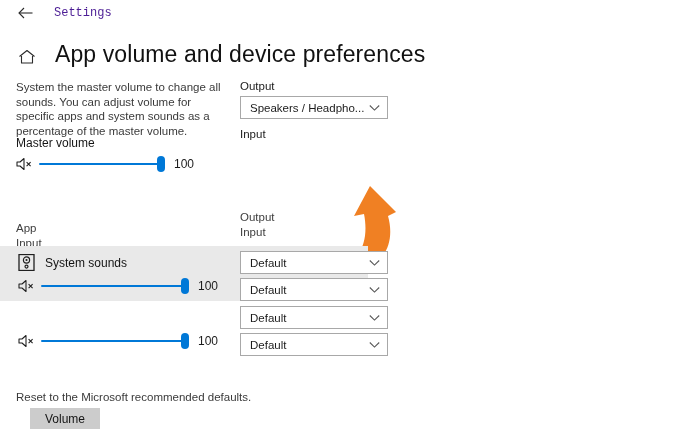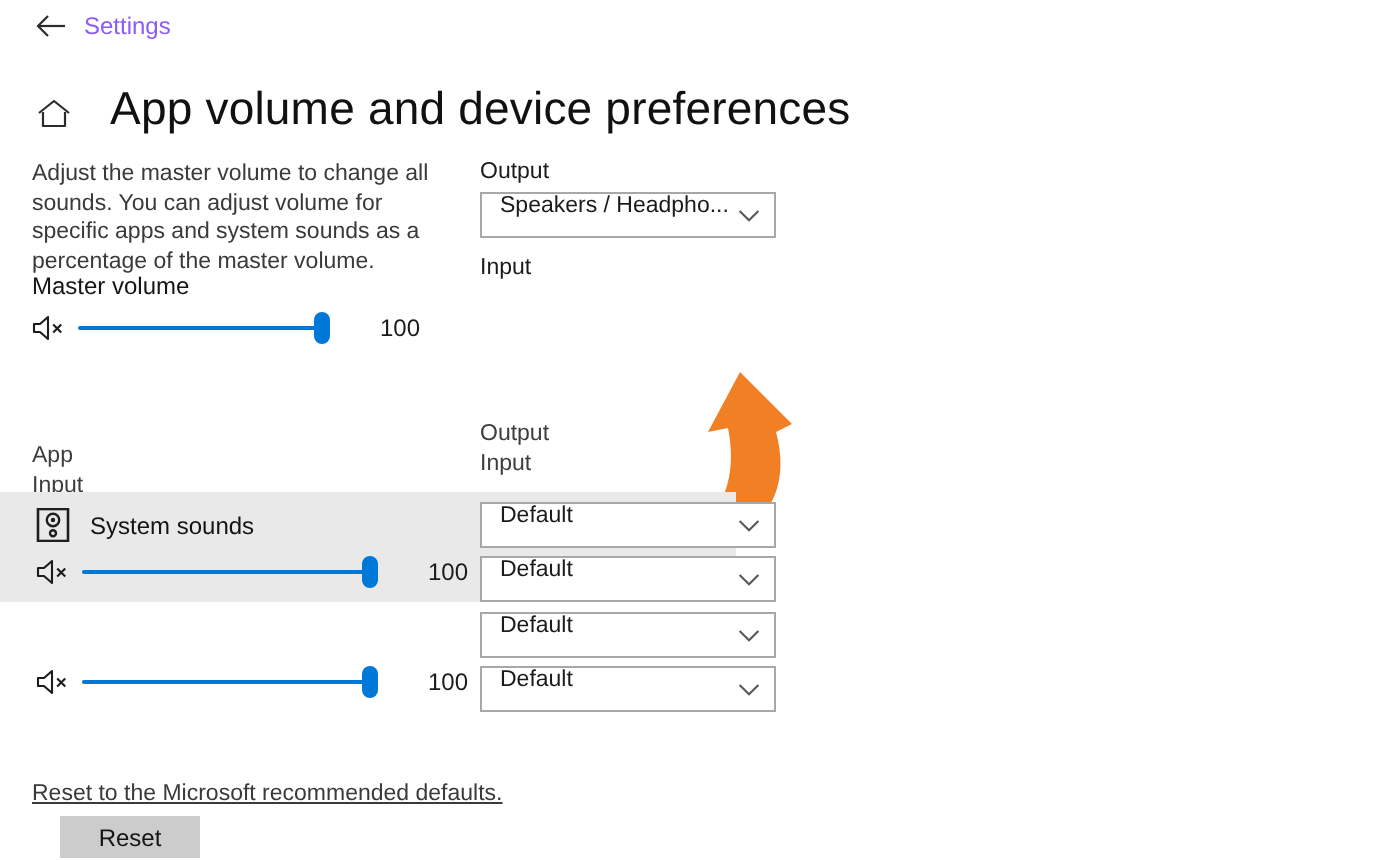--- a/index.html
+++ b/index.html
@@ -27,23 +27,24 @@
     width: 22px;
     height: 22px;
     display: flex;
     align-items: center;
     justify-content: center;
     color: #2b2b2b;
     font-size: 14px;
     line-height: 1;
   }
   .titlebar-text {
-    margin-left: 6px;
+    margin-left: 18px;
     font-size: 12px;
-    color: #8b5cf6;
+    color: #4c1d95;
+    font-family: Liberation Mono, monospace;
   }
 
   
   .page-head {
     display: flex;
     align-items: flex-end;
     padding-left: 16px;
     margin-top: 8px;
     height: 34px;
   }
@@ -118,21 +119,21 @@
     position: absolute;
     width: 8px;
     height: 16px;
     border-radius: 4px;
     background: #0078d7;
     top: 0;
   }
   .slider-value {
     font-size: 12px;
     color: #1b1b1b;
-    margin-left: 25px;
+    margin-left: 9px;
     flex: none;
   }
 
   
   .io-col {
     position: absolute;
     left: 240px;
     top: 0;
     width: 150px;
   }
@@ -144,20 +145,21 @@
   .io-label.second { margin-top: 9px; }
 
   .combo {
     position: relative;
     box-sizing: border-box;
     width: 148px;
     height: 23px;
     border: 1px solid #a8a8a8;
     background: #ffffff;
     display: flex;
+    align-items: center;
     padding-left: 9px;
     font-size: 11.5px;
     color: #1b1b1b;
     white-space: nowrap;
     overflow: hidden;
   }
   .combo .chev {
     position: absolute;
     right: 7px;
     top: 50%;
@@ -236,21 +238,20 @@
     top: 32px;
   }
 
   
   .reset-note {
     position: absolute;
     left: 16px;
     top: 391px;
     font-size: 11.5px;
     color: #3a3a3a;
-    text-decoration: underline;
   }
   .reset-btn {
     position: absolute;
     left: 30px;
     top: 408px;
     width: 70px;
     height: 21px;
     background: #cccccc;
     border: 1px solid #cccccc;
     font-family: "Liberation Sans", sans-serif;
@@ -280,21 +281,21 @@
     <svg width="18" height="16" viewBox="0 0 18 16" aria-hidden="true">
       <path d="M1.5 7.5 L9 1.5 L16.5 7.5" fill="none" stroke="#2b2b2b" stroke-width="1.1" stroke-linejoin="round"></path>
       <path d="M3.5 7 L3.5 14 L14.5 14 L14.5 7" fill="none" stroke="#2b2b2b" stroke-width="1.1" stroke-linejoin="round"></path>
     </svg>
   </div>
   <div class="page-title">App volume and device preferences</div>
 </div>
 
 <div class="top-area">
 
-  <div class="desc">Adjust the master volume to change all sounds. You can adjust volume for specific apps and system sounds as a percentage of the master volume.</div>
+  <div class="desc">System the master volume to change all sounds. You can adjust volume for specific apps and system sounds as a percentage of the master volume.</div>
 
   <div class="master-label">Master volume</div>
 
   <div class="master-slider">
     <span class="mute-icon">
       <svg width="17" height="14" viewBox="0 0 17 14" aria-hidden="true">
         <path d="M1 5 L4 5 L8 1.5 L8 12.5 L4 9 L1 9 Z" fill="none" stroke="#1c1c1c" stroke-width="1.05" stroke-linejoin="round"></path>
         <path d="M10.6 5.2 L14.6 9.2 M14.6 5.2 L10.6 9.2" stroke="#1c1c1c" stroke-width="1.05"></path>
       </svg>
     </span>
@@ -406,13 +407,13 @@
     <span>Default</span>
     <span class="chev">
       <svg width="11" height="7" viewBox="0 0 11 7" aria-hidden="true">
         <path d="M0.8 1 L5.5 5.6 L10.2 1" fill="none" stroke="#5a5a5a" stroke-width="1.1"></path>
       </svg>
     </span>
   </div>
 </div>
 
 <div class="reset-note">Reset to the Microsoft recommended defaults.</div>
-<button class="reset-btn">Reset</button>
+<button class="reset-btn">Volume</button>
 
 </body></html>

